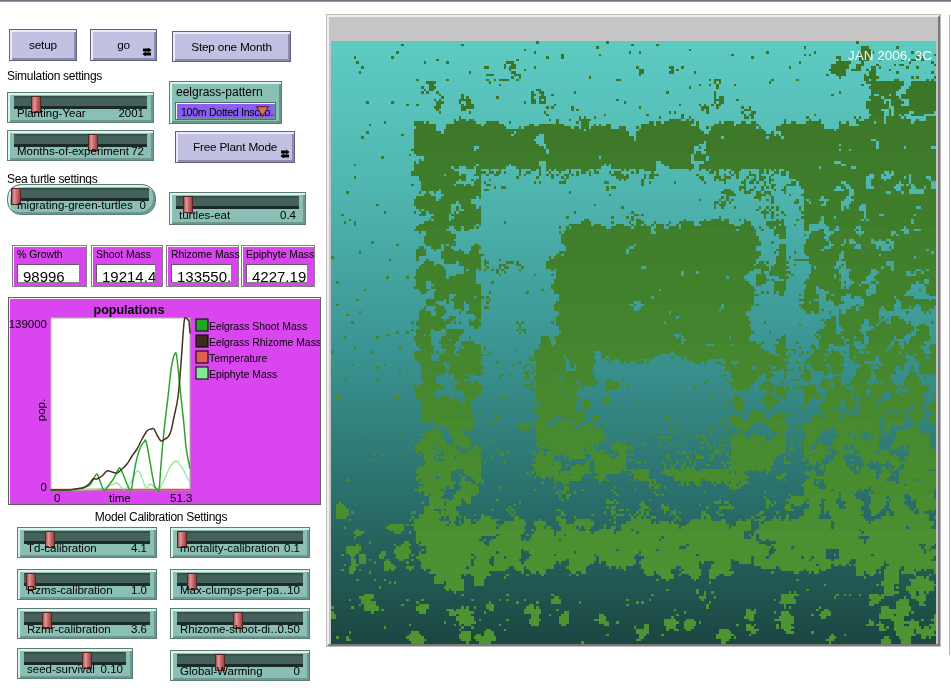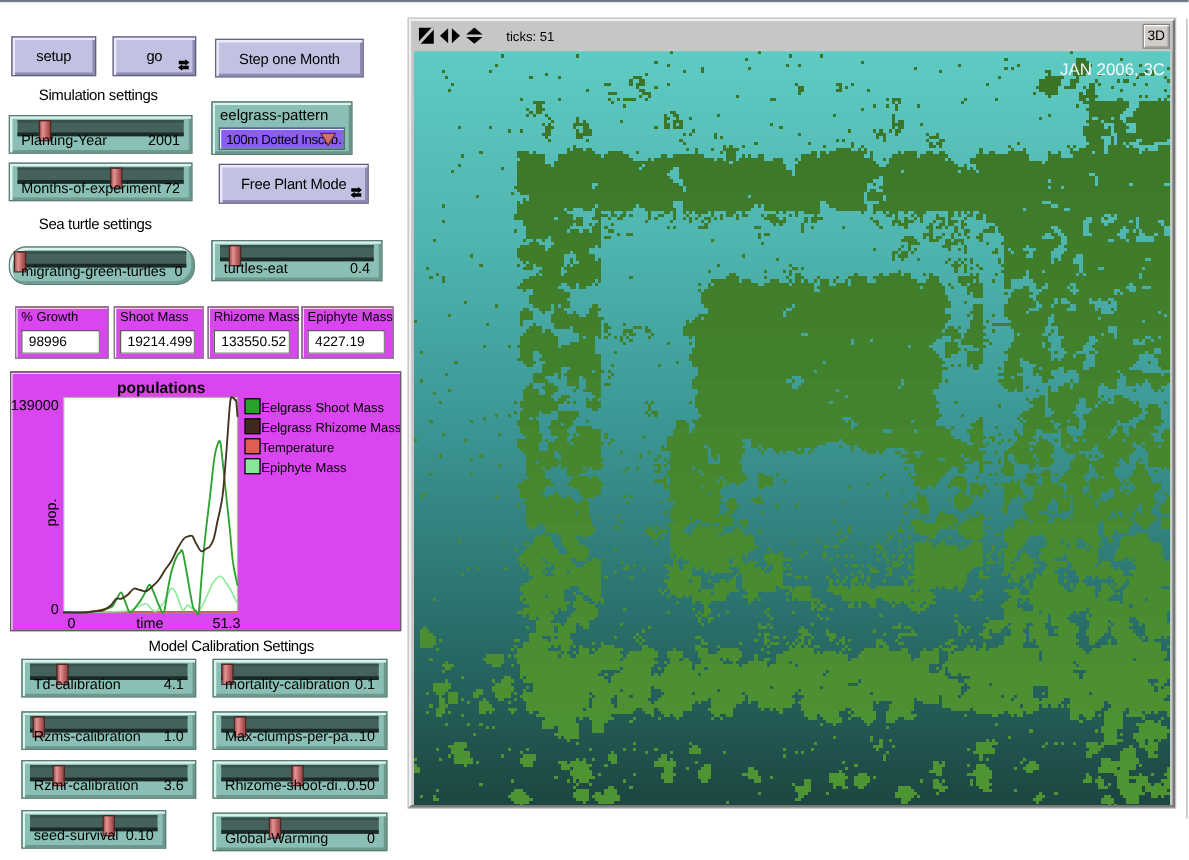--- a/index.html
+++ b/index.html
@@ -4,36 +4,36 @@
 <style>
 *{margin:0;padding:0;box-sizing:border-box;}
 html,body{width:951px;height:688px;background:#ffffff;overflow:hidden;}
 body{font-family:"Liberation Sans",sans-serif;position:relative;}
 .topline{position:absolute;left:0;top:0;width:951px;height:2px;
  background:linear-gradient(180deg,#6e7582 0,#6e7582 55%,#c6cad2 100%);}
 .btn{position:absolute;background:#c3c1e2;border:1px solid #62627e;
  box-shadow:inset 2px 2px 0 #eceafa,inset -2px -2px 0 #8c8ab0;
  display:flex;align-items:center;justify-content:center;
  font-size:11.8px;letter-spacing:-0.2px;color:#000;}
-.lbl{position:absolute;font-size:12px;letter-spacing:-0.3px;color:#000;white-space:nowrap;margin-left:24px;}
+.lbl{position:absolute;font-size:12px;letter-spacing:-0.3px;color:#000;white-space:nowrap;}
 .slider{position:absolute;background:#8abfb5;border:1px solid #5c7d75;
  box-shadow:inset 2px 2px 0 #dcf2ec,inset -2px -2px 0 #6d988e;}
 .track{position:absolute;left:6px;right:6px;top:3px;height:13px;
  background:#45615b;border-top:2px solid #36504a;border-bottom:3px solid #1b2a27;}
 .knob{position:absolute;top:-2px;width:10px;height:17px;
  background:linear-gradient(90deg,#a85252 0,#e39595 30%,#cd7070 55%,#944444 100%);
  border:1px solid #542525;}
 .sllbl{position:absolute;left:9px;bottom:3px;font-size:11.5px;color:#000;white-space:nowrap;}
 .slval{position:absolute;right:9px;bottom:3px;font-size:11.5px;color:#000;}
 .monitor{position:absolute;background:#d946ef;border:1px solid #7f7f7f;
  box-shadow:inset 1px 1px 0 #fbfaf3;}
 .mlbl{margin:3px 0 0 4px;font-size:10.4px;color:#000;white-space:nowrap;}
 .mval{margin:4px 6px 0 4px;height:19px;background:#fff;
  border:1px solid #828282;border-top-color:#5e5e5e;border-left-color:#5e5e5e;
- font-size:11px;padding:3px 0 0 5px;color:#000;white-space:nowrap;overflow:hidden;}
+ font-size:15px;padding:3px 0 0 5px;color:#000;white-space:nowrap;overflow:hidden;}
 .fore{position:absolute;right:4px;bottom:3px;width:10px;height:10px;}
 </style>
 </head>
 <body>
 <div class="topline"></div>
 
 <div class="btn" style="left:9px;top:29px;width:68px;height:32px;">setup</div>
 <div class="btn" style="left:90px;top:29px;width:67px;height:32px;">go
   <svg class="fore" viewBox="0 0 10 10">
       <path fill="#000" d="M1 1.6 h5.3 V0.4 L9.6 3 6.3 5.6 V4.4 H1 Z M9 8.4 H3.7 v1.2 L0.4 7 3.7 4.4 v1.2 H9 Z"></path>
@@ -57,21 +57,21 @@
   <div class="sllbl">Planting-Year</div>
     <div class="slval">2001</div>
 </div>
 <div class="slider" style="left:7px;top:130px;width:147px;height:31px;">
   <div class="track">
       <div class="knob" style="left:74px;"></div>
     </div>
   <div class="sllbl">Months-of-experiment</div>
     <div class="slval">72</div>
 </div>
-<div class="slider" style="left:7px;top:197px;width:149px;height:31px;border-radius:14px;">
+<div class="slider" style="left:7px;top:184px;width:149px;height:31px;border-radius:14px;">
   <div class="track">
       <div class="knob" style="left:-3px;"></div>
     </div>
   <div class="sllbl">migrating-green-turtles</div>
     <div class="slval">0</div>
 </div>
 <div class="slider" style="left:169px;top:192px;width:137px;height:33px;">
   <div class="track">
       <div class="knob" style="left:7px;"></div>
     </div>
@@ -192,34 +192,20 @@
   <div class="track">
       <div class="knob" style="left:38px;"></div>
     </div>
   <div class="sllbl">Global-Warming</div>
     <div class="slval">0</div>
 </div>
 
 <div style="position:absolute;left:327px;top:15px;width:613px;height:631px;
  border:2px solid;border-color:#efefef #787878 #787878 #efefef;background:#c6c6c6;
  box-shadow:0 0 0 1px #bdbdbd;">
- <div style="position:absolute;left:0;top:0;right:0;height:24px;background:#c6c6c6;">
-   <svg style="position:absolute;left:6px;top:5px;" width="52" height="14" viewBox="0 0 52 14">
-     <rect x="0" y="0" width="12" height="13" fill="#000"></rect>
-     <path d="M0 13 L12 0" stroke="#c6c6c6" stroke-width="2.4"></path>
-     <path d="M23.5 0.5 L17 6.5 L23.5 12.5 Z" fill="#000"></path>
-     <path d="M26.5 0.5 L33 6.5 L26.5 12.5 Z" fill="#000"></path>
-     <path d="M38 5.5 L44.5 0 L51 5.5 Z" fill="#000"></path>
-     <path d="M38 7.5 L44.5 13 L51 7.5 Z" fill="#000"></path>
-   </svg>
-   <div style="position:absolute;left:76px;top:7px;font-size:10.5px;">ticks: 51</div>
-   <div style="position:absolute;right:2px;top:2px;width:22px;height:20px;background:#d0cdc6;
-     border:1px solid #828282;box-shadow:inset 1px 1px 0 #fff,inset -1px -1px 0 #9a9a9a;
-     font-size:11px;text-align:center;padding-top:3px;">3D</div>
- </div>
  <div style="position:absolute;left:2px;top:24px;width:605px;height:603px;">
  <svg width="605" height="603" viewBox="0 0 605 603" xmlns="http://www.w3.org/2000/svg" shape-rendering="crispEdges">
         <defs>
           <linearGradient id="bg" x1="0" y1="0" x2="0" y2="1">
             <stop offset="0" stop-color="#5ecbc3"></stop>
             <stop offset="0.25" stop-color="#4fb5af"></stop>
             <stop offset="0.5" stop-color="#3b9693"></stop>
             <stop offset="0.75" stop-color="#2a706c"></stop>
             <stop offset="1" stop-color="#1c4641"></stop>
           </linearGradient>

